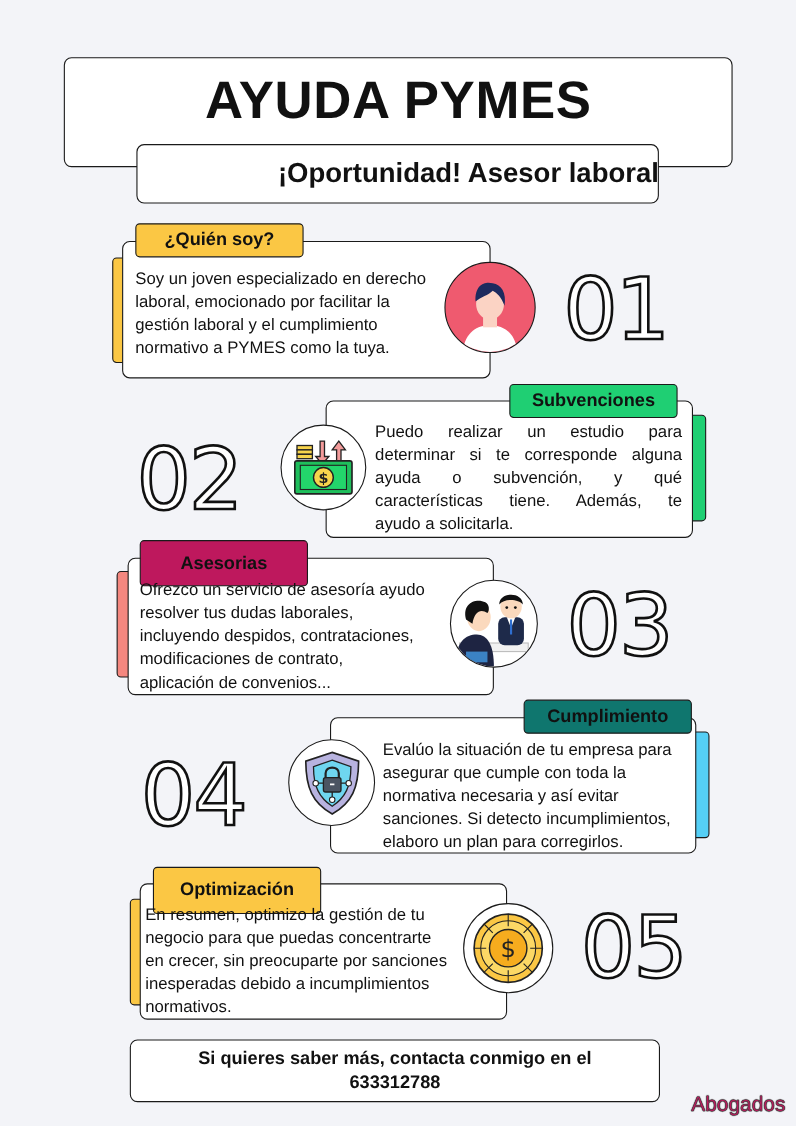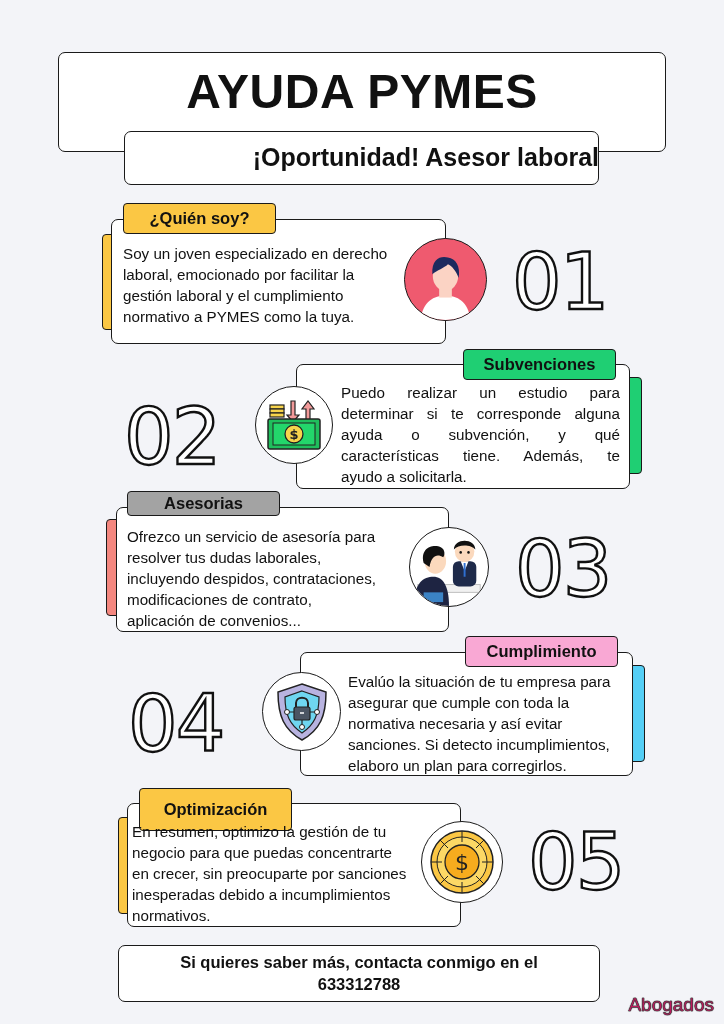--- a/index.html
+++ b/index.html
@@ -110,23 +110,23 @@
       <circle cx="30" cy="39" r="9" fill="#f7d44c" stroke="#222" stroke-width="1.3"></circle>
       <text x="30" y="44" font-size="13" text-anchor="middle" font-family="DejaVu Sans, sans-serif" font-weight="bold" fill="#222">$</text>
     </svg>
   </div>
   <div class="num" style="left:124px;top:398px;">02</div>
 </div>
 
 <div>
   <div class="sidebar" style="left:106px;top:519px;width:20px;height:97px;background:#f4877f;"></div>
   <div class="box" style="left:116px;top:507px;width:333px;height:125px;"></div>
-  <div class="tag" style="left:127px;top:491px;width:153px;height:25px;background:#a3a3a3;">Asesorias</div>
+  <div class="tag" style="left:127px;top:491px;width:153px;height:42px;background:#be185d;">Asesorias</div>
   <div class="txt" style="left:127px;top:526px;width:300px;">
-    <div>Ofrezco un servicio de asesoría para</div>
+    <div>Ofrezco un servicio de asesoría ayudo</div>
     <div>resolver tus dudas laborales,</div>
     <div>incluyendo despidos, contrataciones,</div>
     <div>modificaciones de contrato,</div>
     <div>aplicación de convenios...</div>
   </div>
   <div class="circle" style="left:409px;top:527px;width:80px;height:80px;">
     <svg width="80" height="80" viewBox="0 0 80 80">
       <rect x="8" y="58" width="64" height="8" fill="#f1f1f1" stroke="#bbb" stroke-width="1"></rect>
       <rect x="44" y="34" width="24" height="26" rx="6" fill="#1e2a4a"></rect>
       <polygon points="52,34 60,34 56,44" fill="#fff"></polygon>
@@ -140,21 +140,21 @@
       <ellipse cx="26" cy="34" rx="11" ry="13" fill="#fbd9bd"></ellipse>
       <path d="M14 36 C10 20 24 16 32 20 C36 22 36 28 34 30 C28 26 22 28 20 40 Z" fill="#111"></path>
     </svg>
   </div>
   <div class="num" style="left:515px;top:530px;">03</div>
 </div>
 
 <div>
   <div class="sidebar" style="left:624px;top:665px;width:21px;height:97px;background:#55cff6;"></div>
   <div class="box" style="left:300px;top:652px;width:333px;height:124px;"></div>
-  <div class="tag" style="left:465px;top:636px;width:153px;height:31px;background:#f9a8d4;">Cumplimiento</div>
+  <div class="tag" style="left:476px;top:636px;width:153px;height:31px;background:#0f766e;">Cumplimiento</div>
   <div class="txt" style="left:348px;top:671px;width:285px;">
     <div>Evalúo la situación de tu empresa para</div>
     <div>asegurar que cumple con toda la</div>
     <div>normativa necesaria y así evitar</div>
     <div>sanciones. Si detecto incumplimientos,</div>
     <div>elaboro un plan para corregirlos.</div>
   </div>
   <div class="circle" style="left:262px;top:672px;width:79px;height:79px;">
     <svg width="56" height="60" viewBox="0 0 56 60">
       <path d="M28 2 L52 10 C52 34 46 48 28 58 C10 48 4 34 4 10 Z" fill="#b8b3e0" stroke="#222" stroke-width="1.5"></path>

